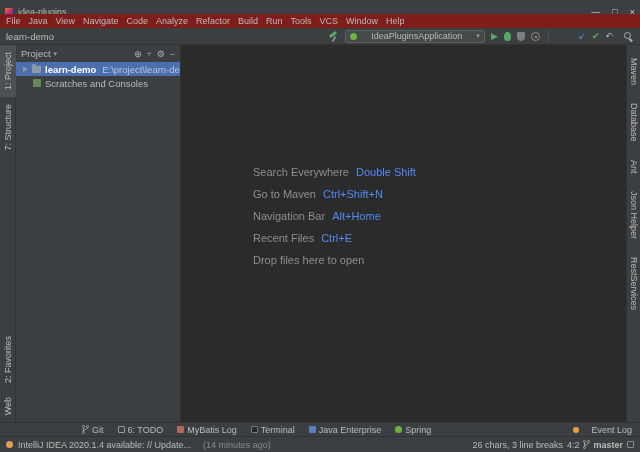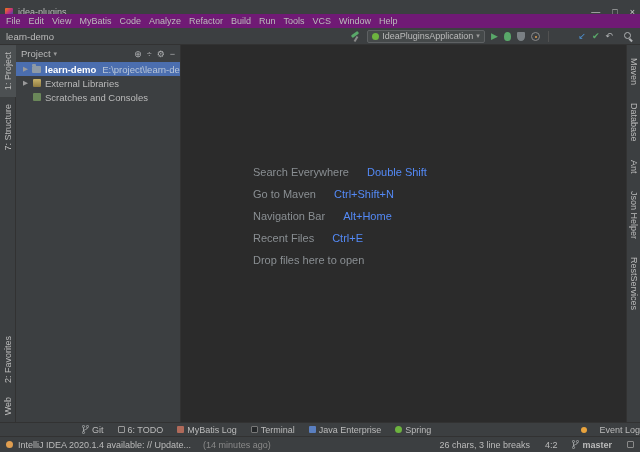--- a/index.html
+++ b/index.html
@@ -19,38 +19,38 @@
   }
   .app-logo { width:8px; height:8px; border-radius:1px;
     background:linear-gradient(135deg,#f97a12,#b92d82 55%,#0b62a8); margin-right:5px; }
   .title-text { font-size:9px; color:#bbbbbb; }
   .win-controls { margin-left:auto; display:flex; gap:12px; color:#cfcfcf; font-size:9px; }
   .win-controls span { cursor:default; line-height:14px; }
 
   
   #menubar {
     position:absolute; top:14px; left:0; right:0; height:14px;
-    background:#701a75; display:flex; align-items:flex-start; padding-left:2px;
+    background:#7f1d1d; display:flex; align-items:flex-start; padding-left:2px;
   }
   .menu-item { font-size:9px; color:#bbbbbb; padding:0 4px; line-height:14px; }
 
   
   #toolbar {
     position:absolute; top:28px; left:0; right:0; height:17px;
     background:#3c3f41; border-bottom:1px solid #323232;
     display:flex; align-items:center; padding:0 6px; font-size:9.5px;
   }
   .breadcrumb { color:#bbbbbb; }
   .tb-right { margin-left:auto; display:flex; align-items:center; gap:6px; }
   .hammer-ico { width:11px; height:11px; position:relative; }
   .hammer-ico::before { content:""; position:absolute; top:2px; left:1px; width:8px; height:3px;
     background:#59a869; border-radius:1px; transform:rotate(-35deg); }
   .hammer-ico::after { content:""; position:absolute; top:5px; left:5px; width:2px; height:6px;
     background:#8a8a8a; transform:rotate(30deg); }
-  .run-config { display:flex; align-items:center; gap:3px; height:13px;
+  .run-config { display:flex; align-items:center; gap:14px; height:13px;
     background:#45494a; border:1px solid #5e6163; border-radius:2px; padding:0 4px; }
   .cfg-ico { width:7px; height:7px; border-radius:50%; background:#6db33f; }
   .run-config .label { font-size:9px; color:#bbbbbb; }
   .chev { font-size:7px; color:#9a9a9a; }
   .play { color:#59a869; font-size:9px; line-height:10px; }
   .bug-ico { width:7px; height:9px; background:#59a869; border-radius:50% 50% 45% 45%; }
   .cov-ico { width:8px; height:9px; background:#7a8084; border-radius:1px 1px 50% 50%; }
   .prof-ico { width:9px; height:9px; border-radius:50%; border:1px solid #8a8a8a; position:relative; }
   .prof-ico::after { content:""; position:absolute; left:3px; top:3px; width:2px; height:2px;
     background:#e09e50; border-radius:50%; }
@@ -89,75 +89,75 @@
     background:#8e9aa5; border-radius:1px 1px 0 0; }
   .lib-ico { width:8px; height:8px; background:linear-gradient(#c8b26a,#8f7b40); border-radius:1px; flex:none; }
   .scratch-ico { width:8px; height:8px; background:#6a8759; border-radius:1px; flex:none; }
   .tree-label { color:#bbbbbb; }
   .tree-row.selected .tree-label { color:#ffffff; font-weight:bold; }
   .tree-path { color:#8a8a8a; margin-left:2px; }
   .tree-row.selected .tree-path { color:#b9c6d8; }
 
   #editor { flex:1; background:#2b2b2b; position:relative; }
   .shortcuts { position:absolute; left:72px; top:122px; }
-  .sc-line { display:flex; gap:18px; margin-bottom:11px; font-size:11px; line-height:11px; }
+  .sc-line { display:flex; gap:7px; margin-bottom:11px; font-size:11px; line-height:11px; }
   .sc-label { color:#8a8f93; }
   .sc-keys { color:#548af7; }
 
   #right-stripe { width:14px; background:#3c3f41; border-left:1px solid #323232;
     display:flex; flex-direction:column; align-items:center; padding-top:4px; }
   #right-stripe .vtab { padding:9px 1px; }
 
   
   #bottombar {
     position:absolute; left:0; right:0; bottom:16px; height:14px;
     background:#3c3f41; border-top:1px solid #323232;
     display:flex; align-items:center; padding-left:82px; gap:14px; font-size:9px;
   }
   .bb-item { display:flex; align-items:center; gap:3px; color:#bbbbbb; }
   .sq { display:inline-block; width:7px; height:7px; border-radius:1px; }
   .todo-ico { border:1px solid #9a9a9a; background:transparent; }
   .mybatis-ico { background:#b06a5a; }
   .terminal-ico { background:#25282a; border:1px solid #777; }
   .jee-ico { background:#5a7fc0; }
   .spring-ico { background:#6db33f; border-radius:50%; }
-  .bb-right { margin-left:auto; display:flex; align-items:center; gap:12px; color:#bbbbbb; }
+  .bb-right { margin-left:auto; display:flex; align-items:center; gap:12px; padding-right:8px; color:#bbbbbb; }
   .dot-orange { width:6px; height:6px; border-radius:50%; background:#e8a33d; }
 
   
   #statusbar {
     position:absolute; left:0; right:0; bottom:0; height:16px;
     background:#3c3f41; border-top:1px solid #323232;
     display:flex; align-items:center; padding:0 6px; gap:5px; font-size:9px;
   }
   .sb-ico { width:7px; height:7px; border-radius:50%; background:#e09e50; flex:none; }
   .sb-msg { color:#bbbbbb; }
   .sb-time { color:#8a8a8a;margin-left:7px; }
-  .sb-right { margin-left:auto; display:flex; align-items:center; gap:15px; color:#bbbbbb; }
+  .sb-right { margin-left:auto; display:flex; align-items:center; gap:4px; color:#bbbbbb; }
   .sb-branch { display:flex; align-items:center; gap:3px;font-weight:bold; }
   .sb-lock { width:7px; height:7px; border:1px solid #8a8a8a; border-radius:1px; }
 </style>
 </head>
 <body>
 
 <div id="titlebar">
   <span class="app-logo"></span>
   <span class="title-text">idea-plugins</span>
   <span class="win-controls">
     <span>—</span>
     <span>□</span>
     <span>×</span>
   </span>
 </div>
 
 <div id="menubar">
   <span class="menu-item">File</span>
-  <span class="menu-item">Edit</span>
+  <span class="menu-item">Java</span>
   <span class="menu-item">View</span>
-  <span class="menu-item">MyBatis</span>
+  <span class="menu-item">Navigate</span>
   <span class="menu-item">Code</span>
   <span class="menu-item">Analyze</span>
   <span class="menu-item">Refactor</span>
   <span class="menu-item">Build</span>
   <span class="menu-item">Run</span>
   <span class="menu-item">Tools</span>
   <span class="menu-item">VCS</span>
   <span class="menu-item">Window</span>
   <span class="menu-item">Help</span>
 </div>
@@ -207,25 +207,20 @@
         <span>⚙</span>
         <span>−</span>
       </span>
     </div>
     <div class="tree">
       <div class="tree-row selected">
         <span class="tw">▶</span>
         <span class="folder-ico"></span>
         <span class="tree-label">learn-demo</span>
         <span class="tree-path">E:\project\learn-demo</span>
-      </div>
-      <div class="tree-row">
-        <span class="tw">▶</span>
-        <span class="lib-ico"></span>
-        <span class="tree-label">External Libraries</span>
       </div>
       <div class="tree-row">
         <span class="tw empty">▶</span>
         <span class="scratch-ico"></span>
         <span class="tree-label">Scratches and Consoles</span>
       </div>
     </div>
   </div>
 
   <div id="editor">

